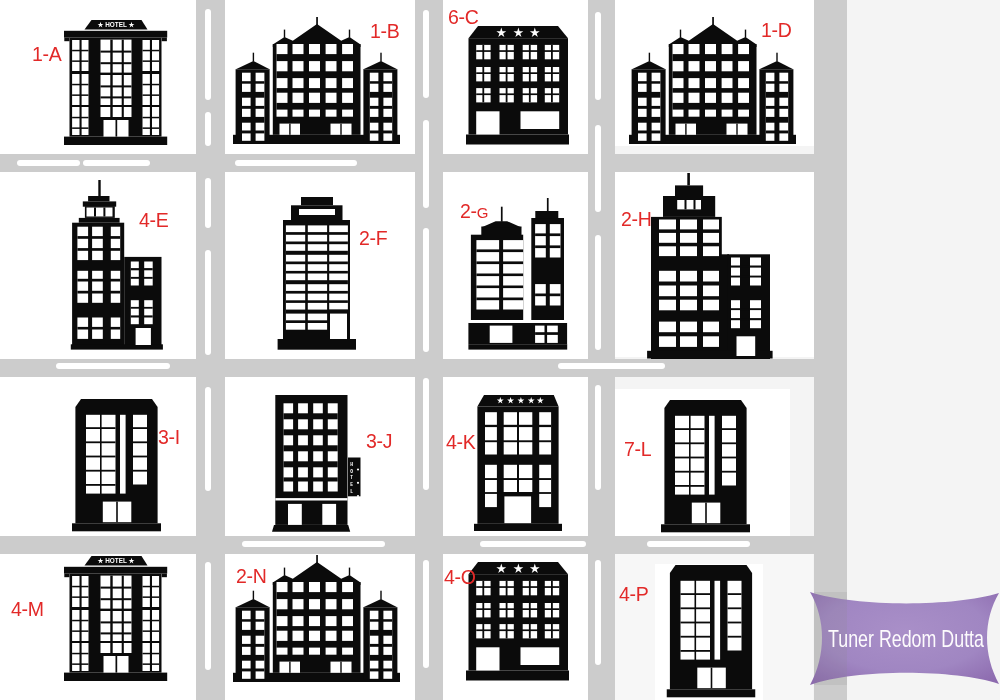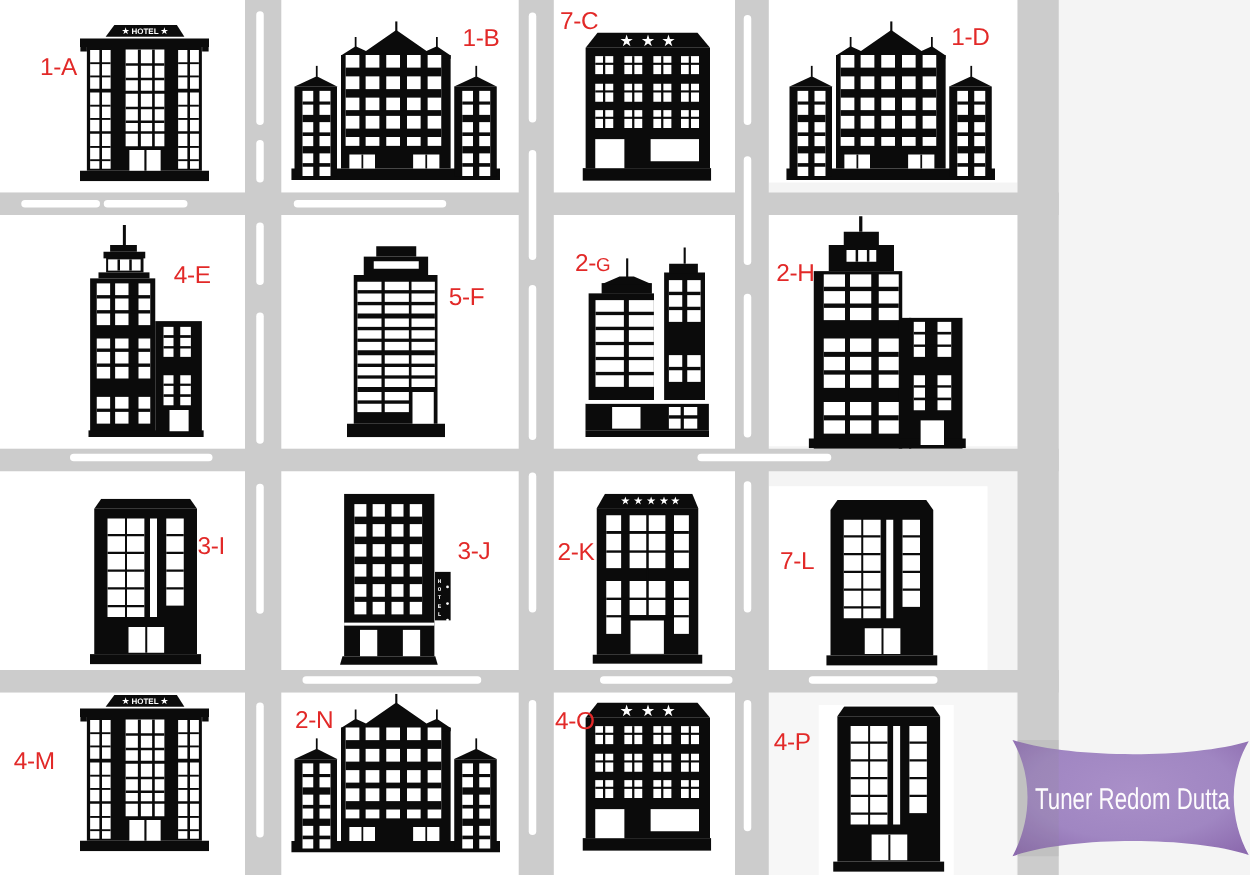--- a/index.html
+++ b/index.html
@@ -505,37 +505,37 @@
   </svg>
 
 <svg style="left:666px;top:565px" width="90" height="133" viewBox="0 0 89 133">
     <use href="#bH"></use>
   </svg>
 
 <div class="lbl" style="left:32px;top:45px">1-A</div>
 
 <div class="lbl" style="left:370px;top:22px">1-B</div>
 
-<div class="lbl" style="left:448px;top:8px">7-C</div>
+<div class="lbl" style="left:448px;top:8px">6-C</div>
 
 <div class="lbl" style="left:761px;top:21px">1-D</div>
 
 <div class="lbl" style="left:139px;top:211px">4-E</div>
 
-<div class="lbl" style="left:359px;top:229px">5-F</div>
+<div class="lbl" style="left:359px;top:229px">2-F</div>
 
 <div class="lbl" style="left:460px;top:202px">2-<span style="font-size:15px">G</span></div>
 
 <div class="lbl" style="left:621px;top:210px">2-H</div>
 
 <div class="lbl" style="left:158px;top:428px">3-I</div>
 
 <div class="lbl" style="left:366px;top:432px">3-J</div>
 
-<div class="lbl" style="left:446px;top:433px">2-K</div>
+<div class="lbl" style="left:446px;top:433px">4-K</div>
 
 <div class="lbl" style="left:624px;top:440px">7-L</div>
 
 <div class="lbl" style="left:11px;top:600px">4-M</div>
 
 <div class="lbl" style="left:236px;top:567px">2-N</div>
 
 <div class="lbl" style="left:444px;top:568px">4-O</div>
 
 <div class="lbl" style="left:619px;top:585px">4-P</div>

